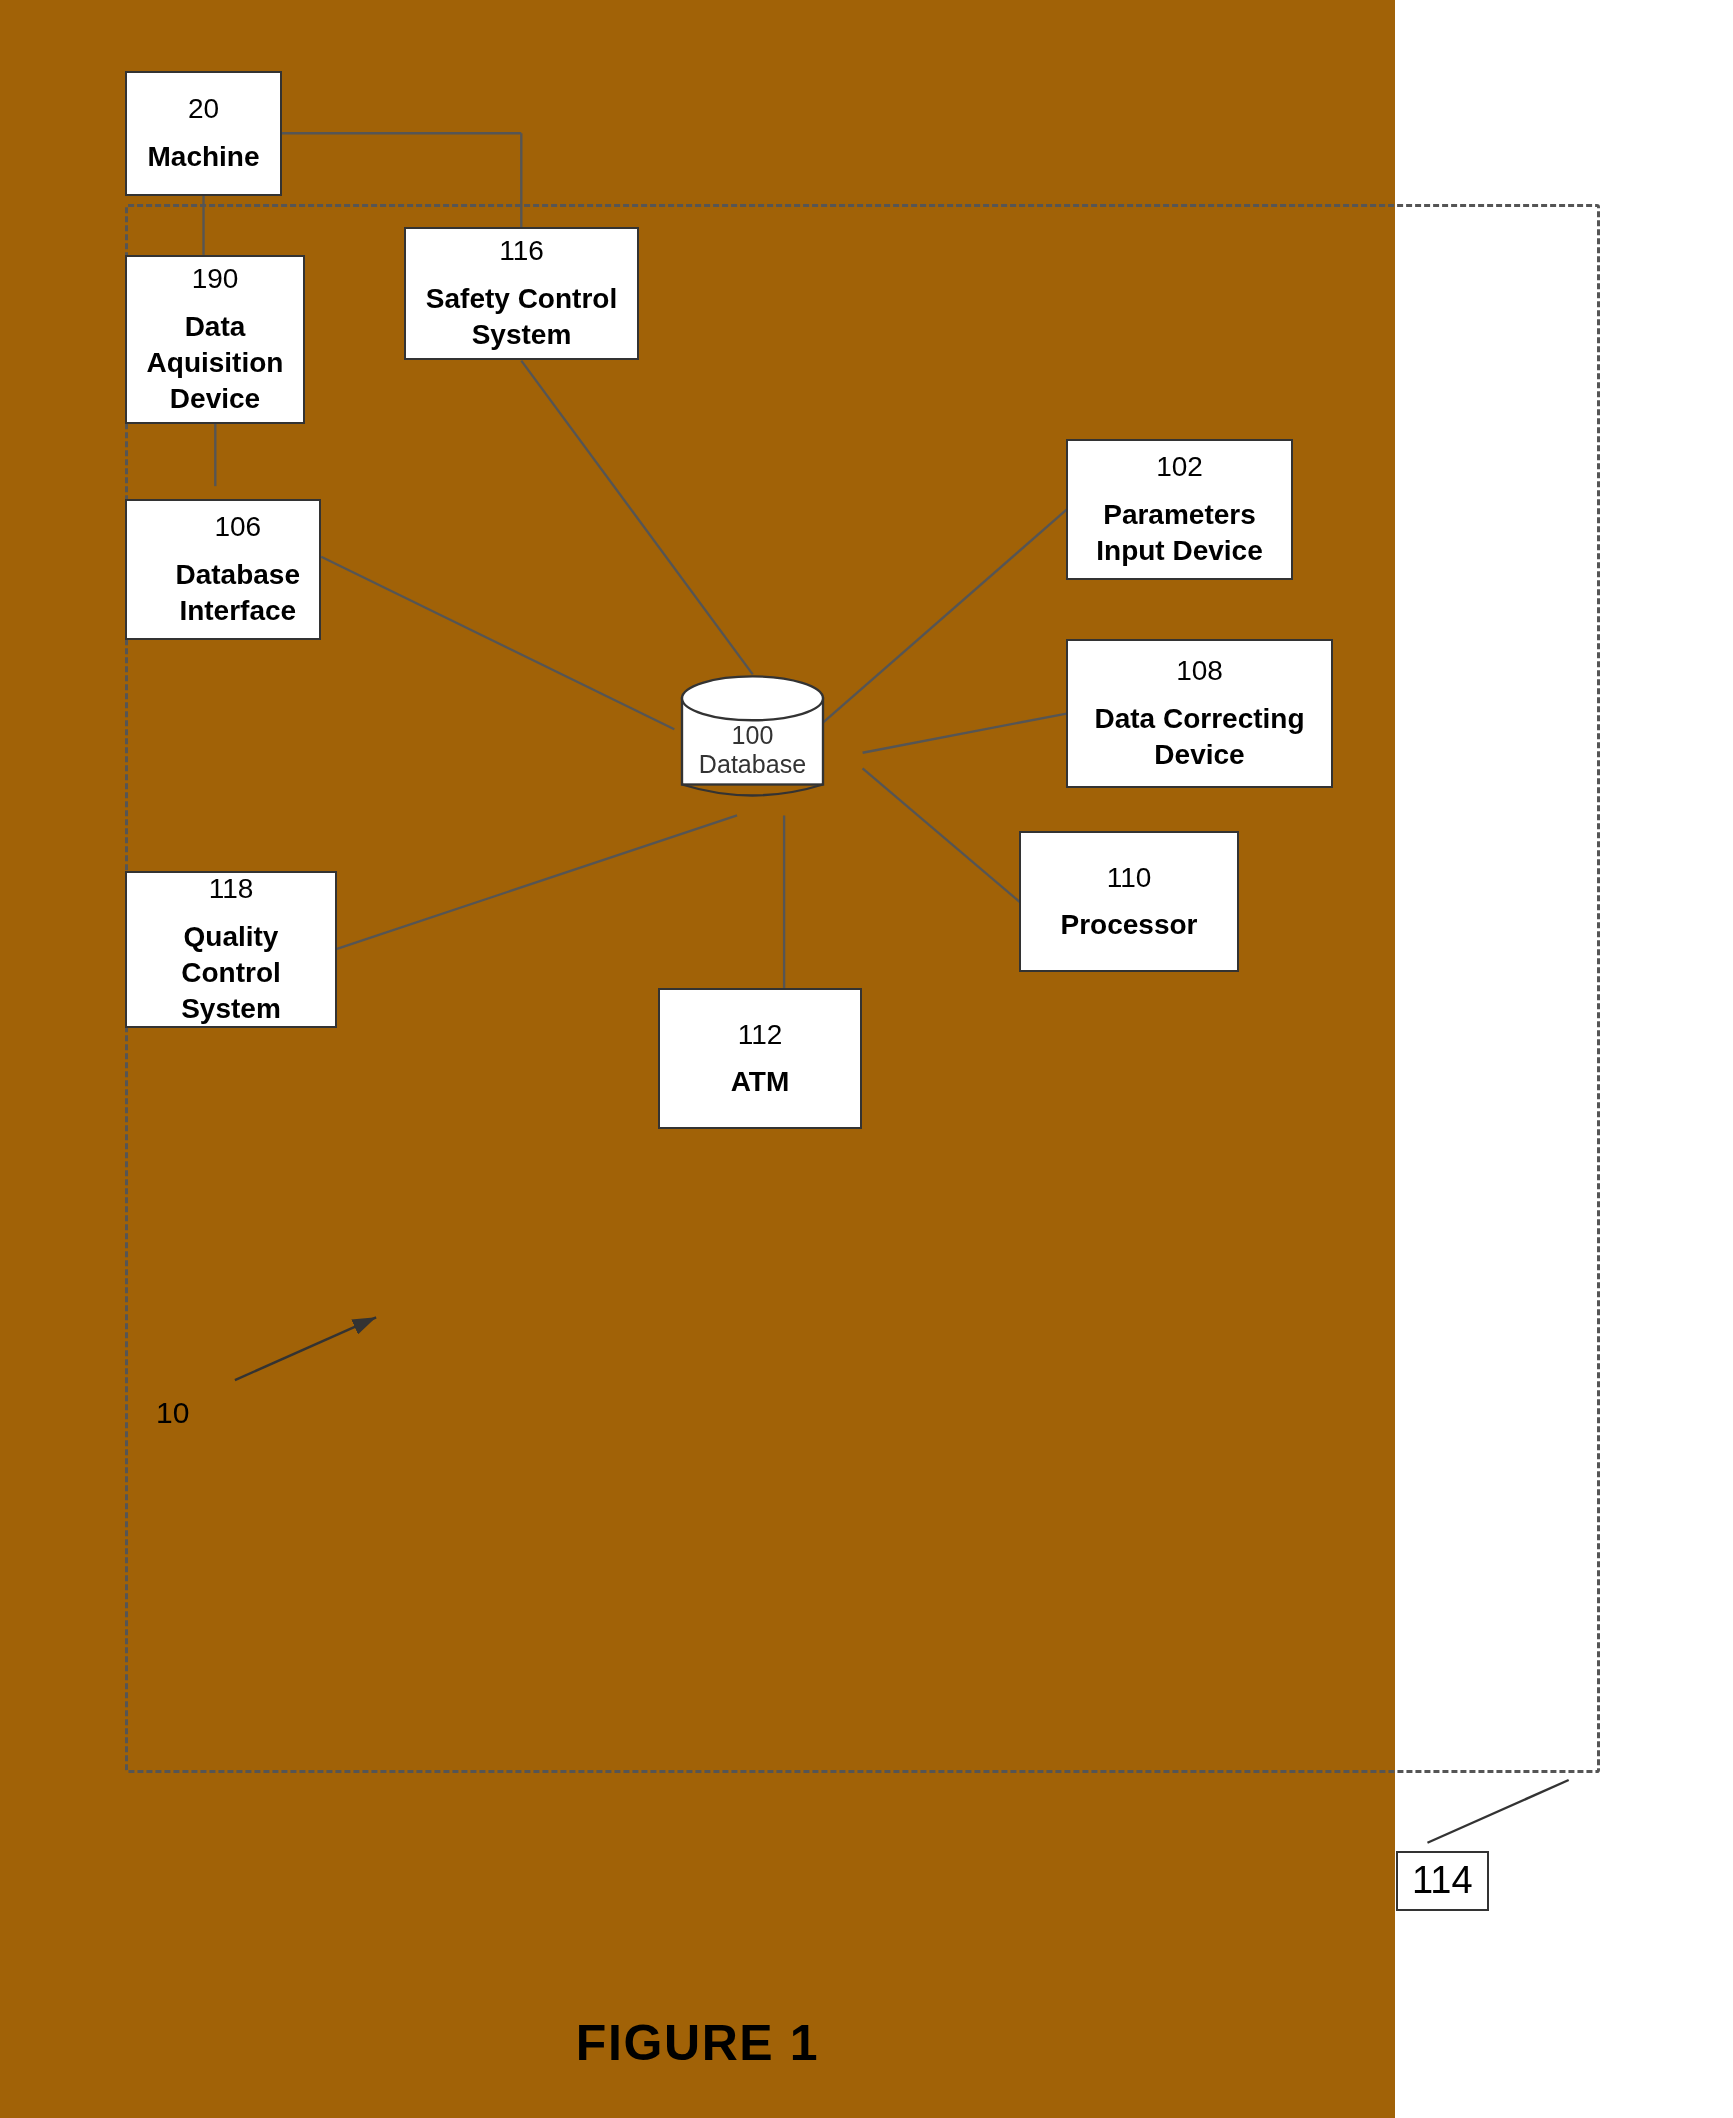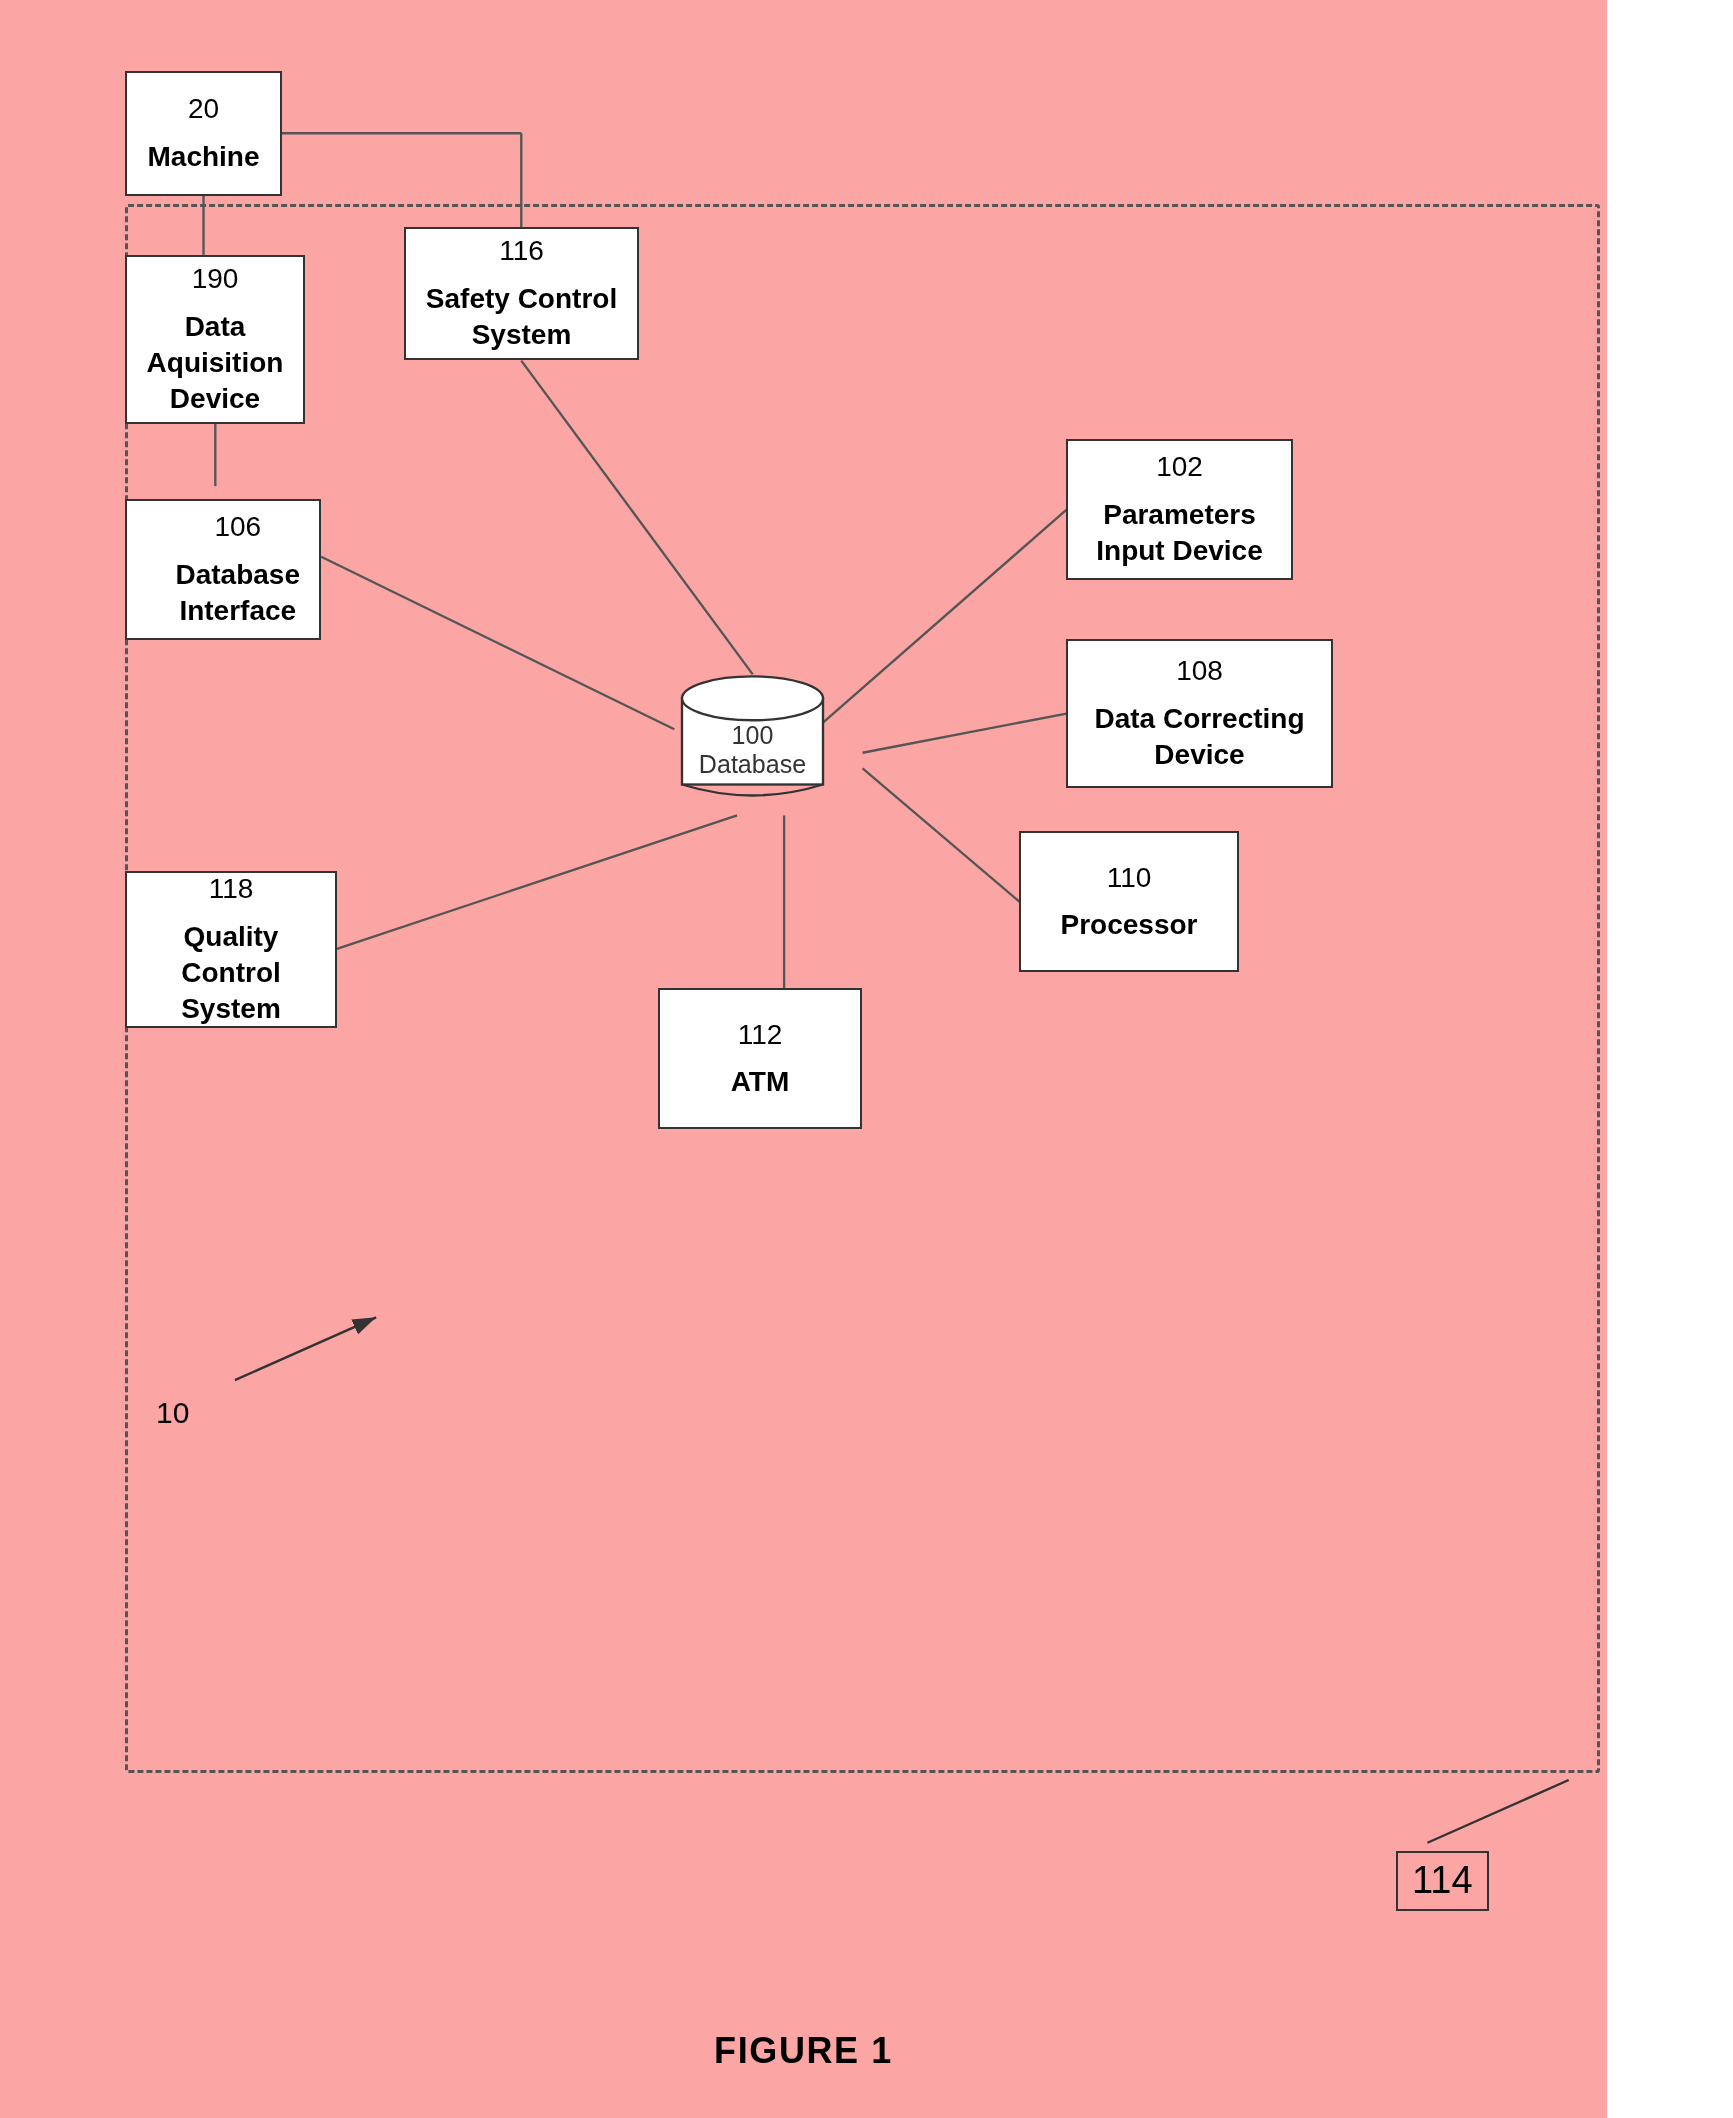--- a/index.html
+++ b/index.html
@@ -5,24 +5,24 @@
     * { box-sizing: border-box; margin: 0; padding: 0; }
     body {
       background: #ffffff;
       font-family: Arial, sans-serif;
       width: 1733px;
       height: 2119px;
       position: relative;
       overflow: hidden;
     }
     .page {
-      width: 1607px;
+      width: 1395px;
       height: 2119px;
       position: relative;
-      background: #fca5a5;
+      background: #a16207;
     }
     .diagram-container {
       position: absolute;
       top: 47px;
       left: 78px;
       width: 1577px;
       height: 1882px;
     }
     
     .system-boundary {
@@ -201,18 +201,18 @@
     <div class="label-10" style="position:absolute; top:1349px; left:78px; font-size:30px;">
       <span>10</span>
     </div>
 
     <div class="label-114" style="position:absolute; top:1804px; left:1318px; font-size:38px; border: 2.4px solid #333; padding: 6.3px 14px;">
       <span>114</span>
     </div>
 
   </div>
 
-  <div class="figure-caption" style="position:absolute; bottom:47px; left:50%; transform:translateX(-50%); font-size:36px; font-weight:bold;">
+  <div class="figure-caption" style="position:absolute; bottom:47px; left:50%; transform:translateX(-50%); font-size:50px; font-weight:bold;">
     <span>FIGURE 1</span>
   </div>
 
 </div>
 
 
 </body></html>

